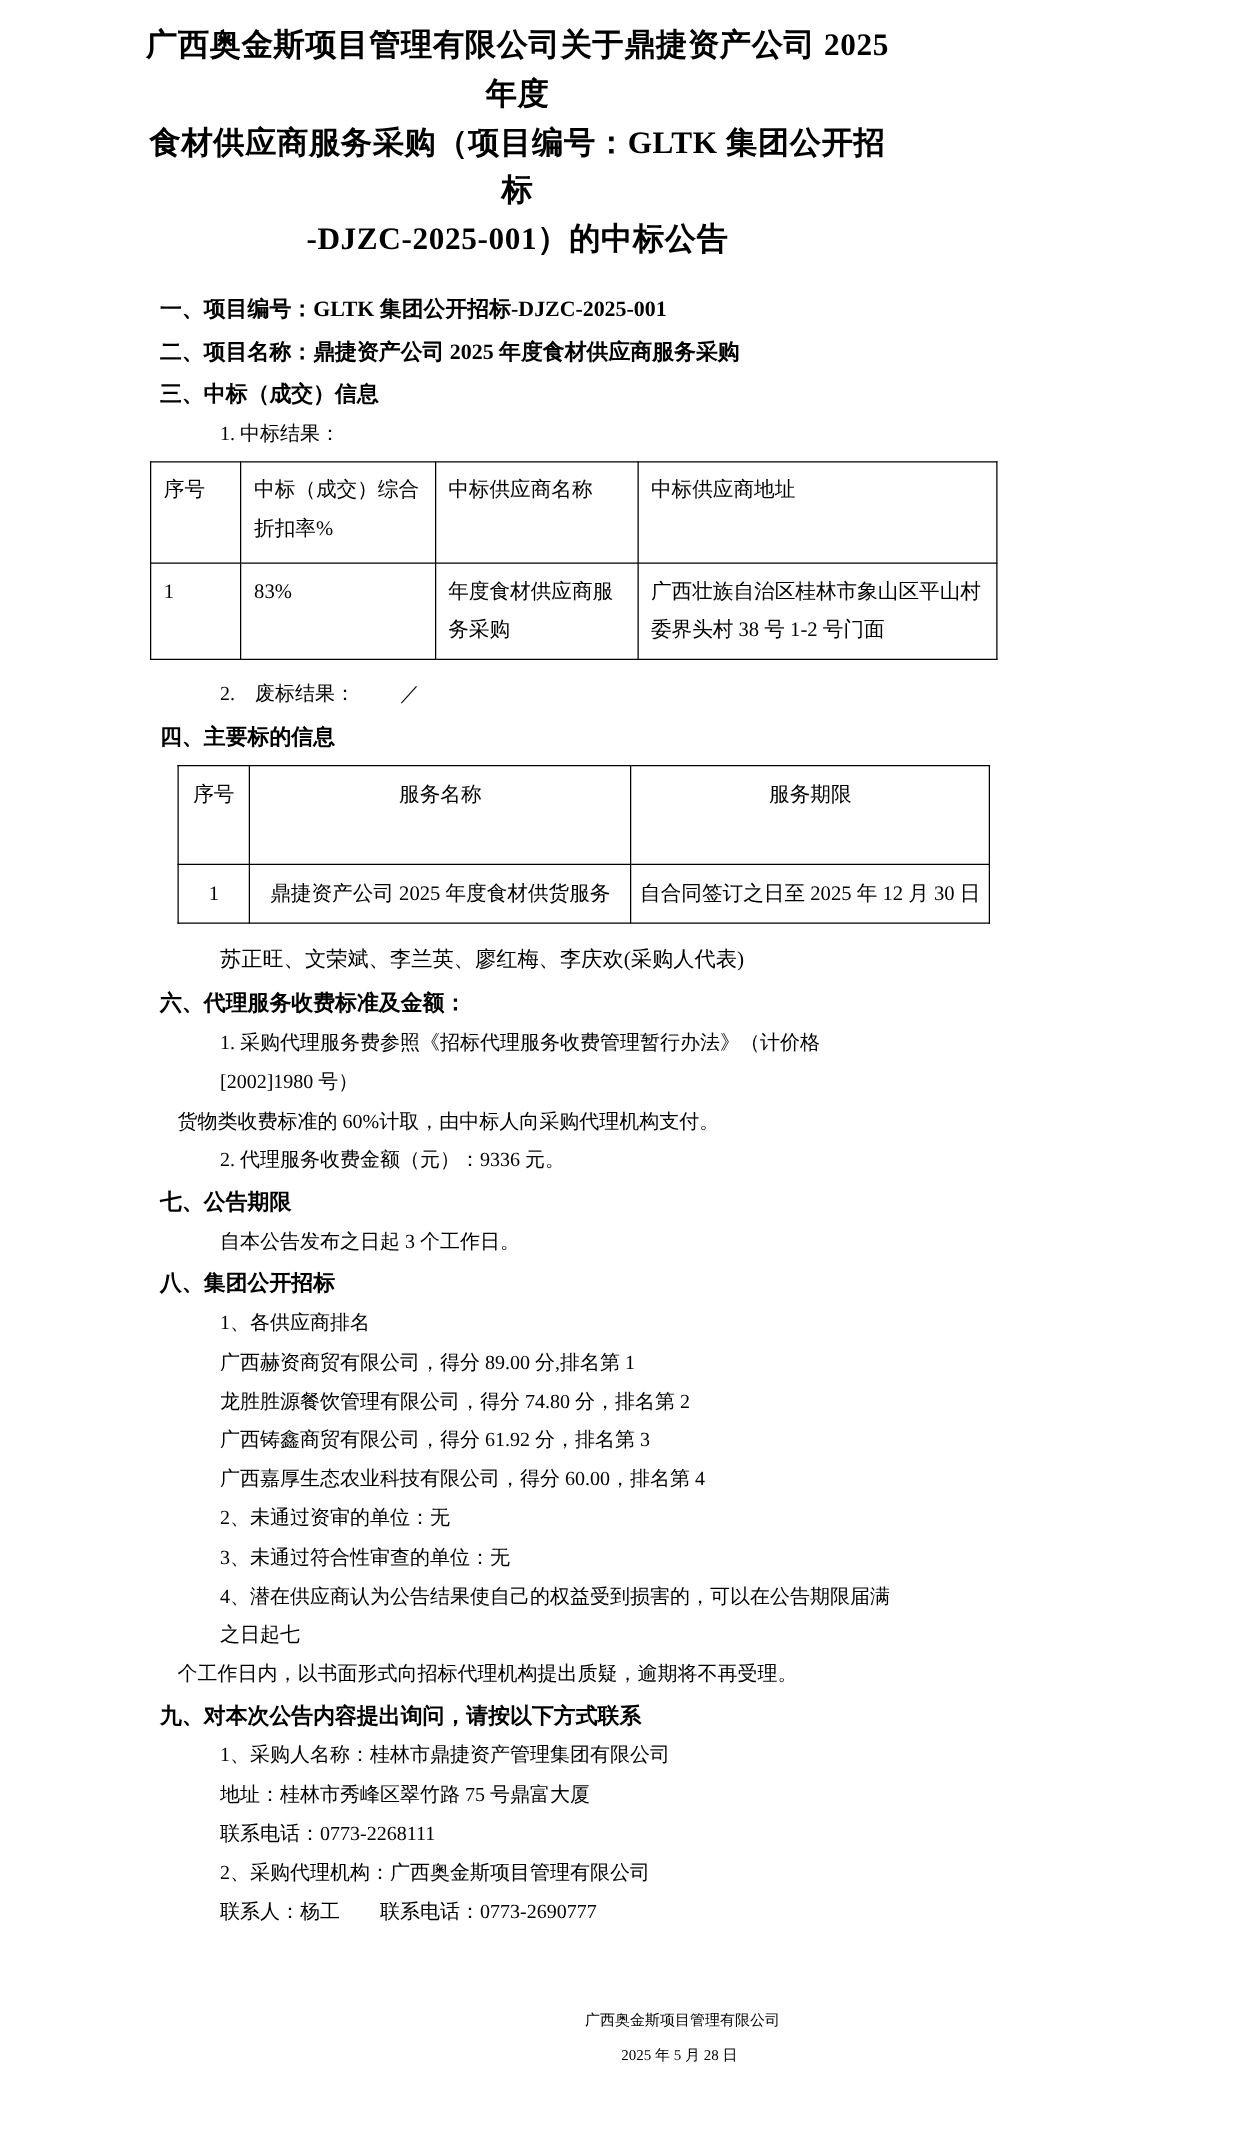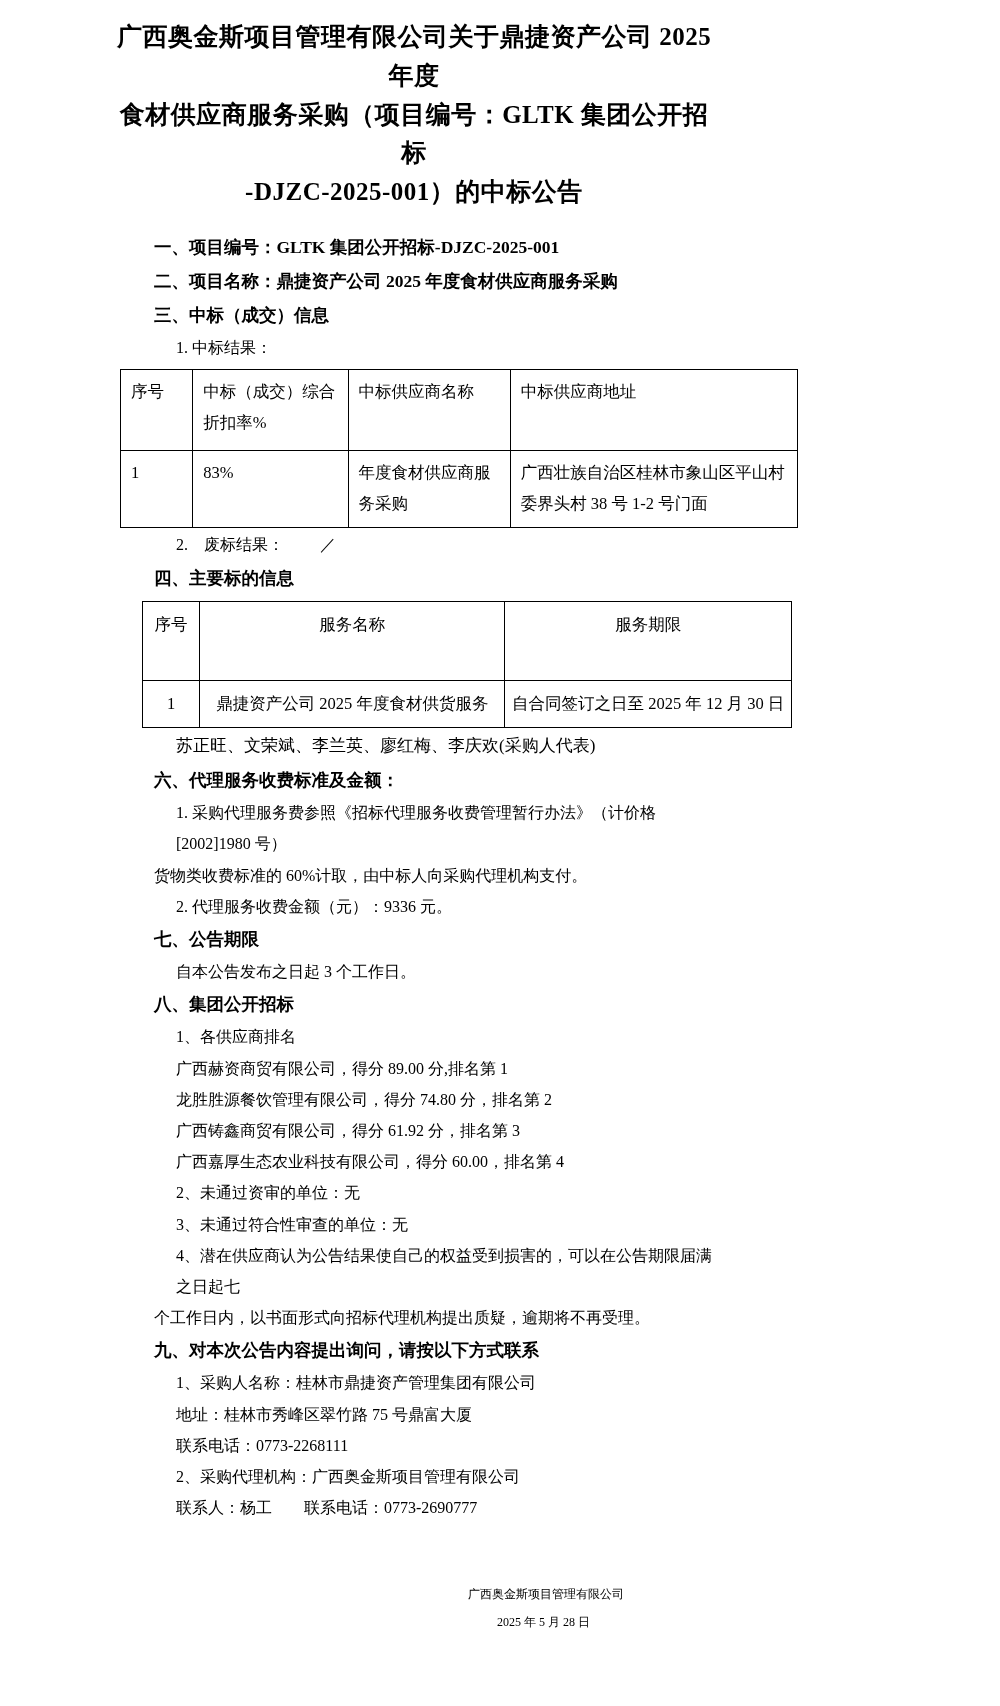--- a/index.html
+++ b/index.html
@@ -29,36 +29,36 @@
     margin: 0 0 18px 0;
     padding: 0 6px;
   }
   .doc-title .tl {
     display: block;
   }
   .sec-head {
     font-size: 17.5px;
     font-weight: bold;
     line-height: 1.95;
-    margin-left: 46px;
+    margin-left: 20px;
   }
   .para {
     font-size: 16px;
     line-height: 1.95;
     margin-left: 34px;
   }
   .para.indent {
     margin-left: 68px;
   }
   .para.flush {
-    margin-left: 46px;
+    margin-left: 34px;
   }
   table.tbl {
     border-collapse: collapse;
-    margin: 6px 0 1px 12px;
+    margin: 6px 0 12px 12px;
     font-size: 16.5px;
     line-height: 1.85;
   }
   table.tbl td {
     border: 1px solid #000000;
     padding: 7px 10px;
     vertical-align: top;
   }
   
   #bid-result-table {

